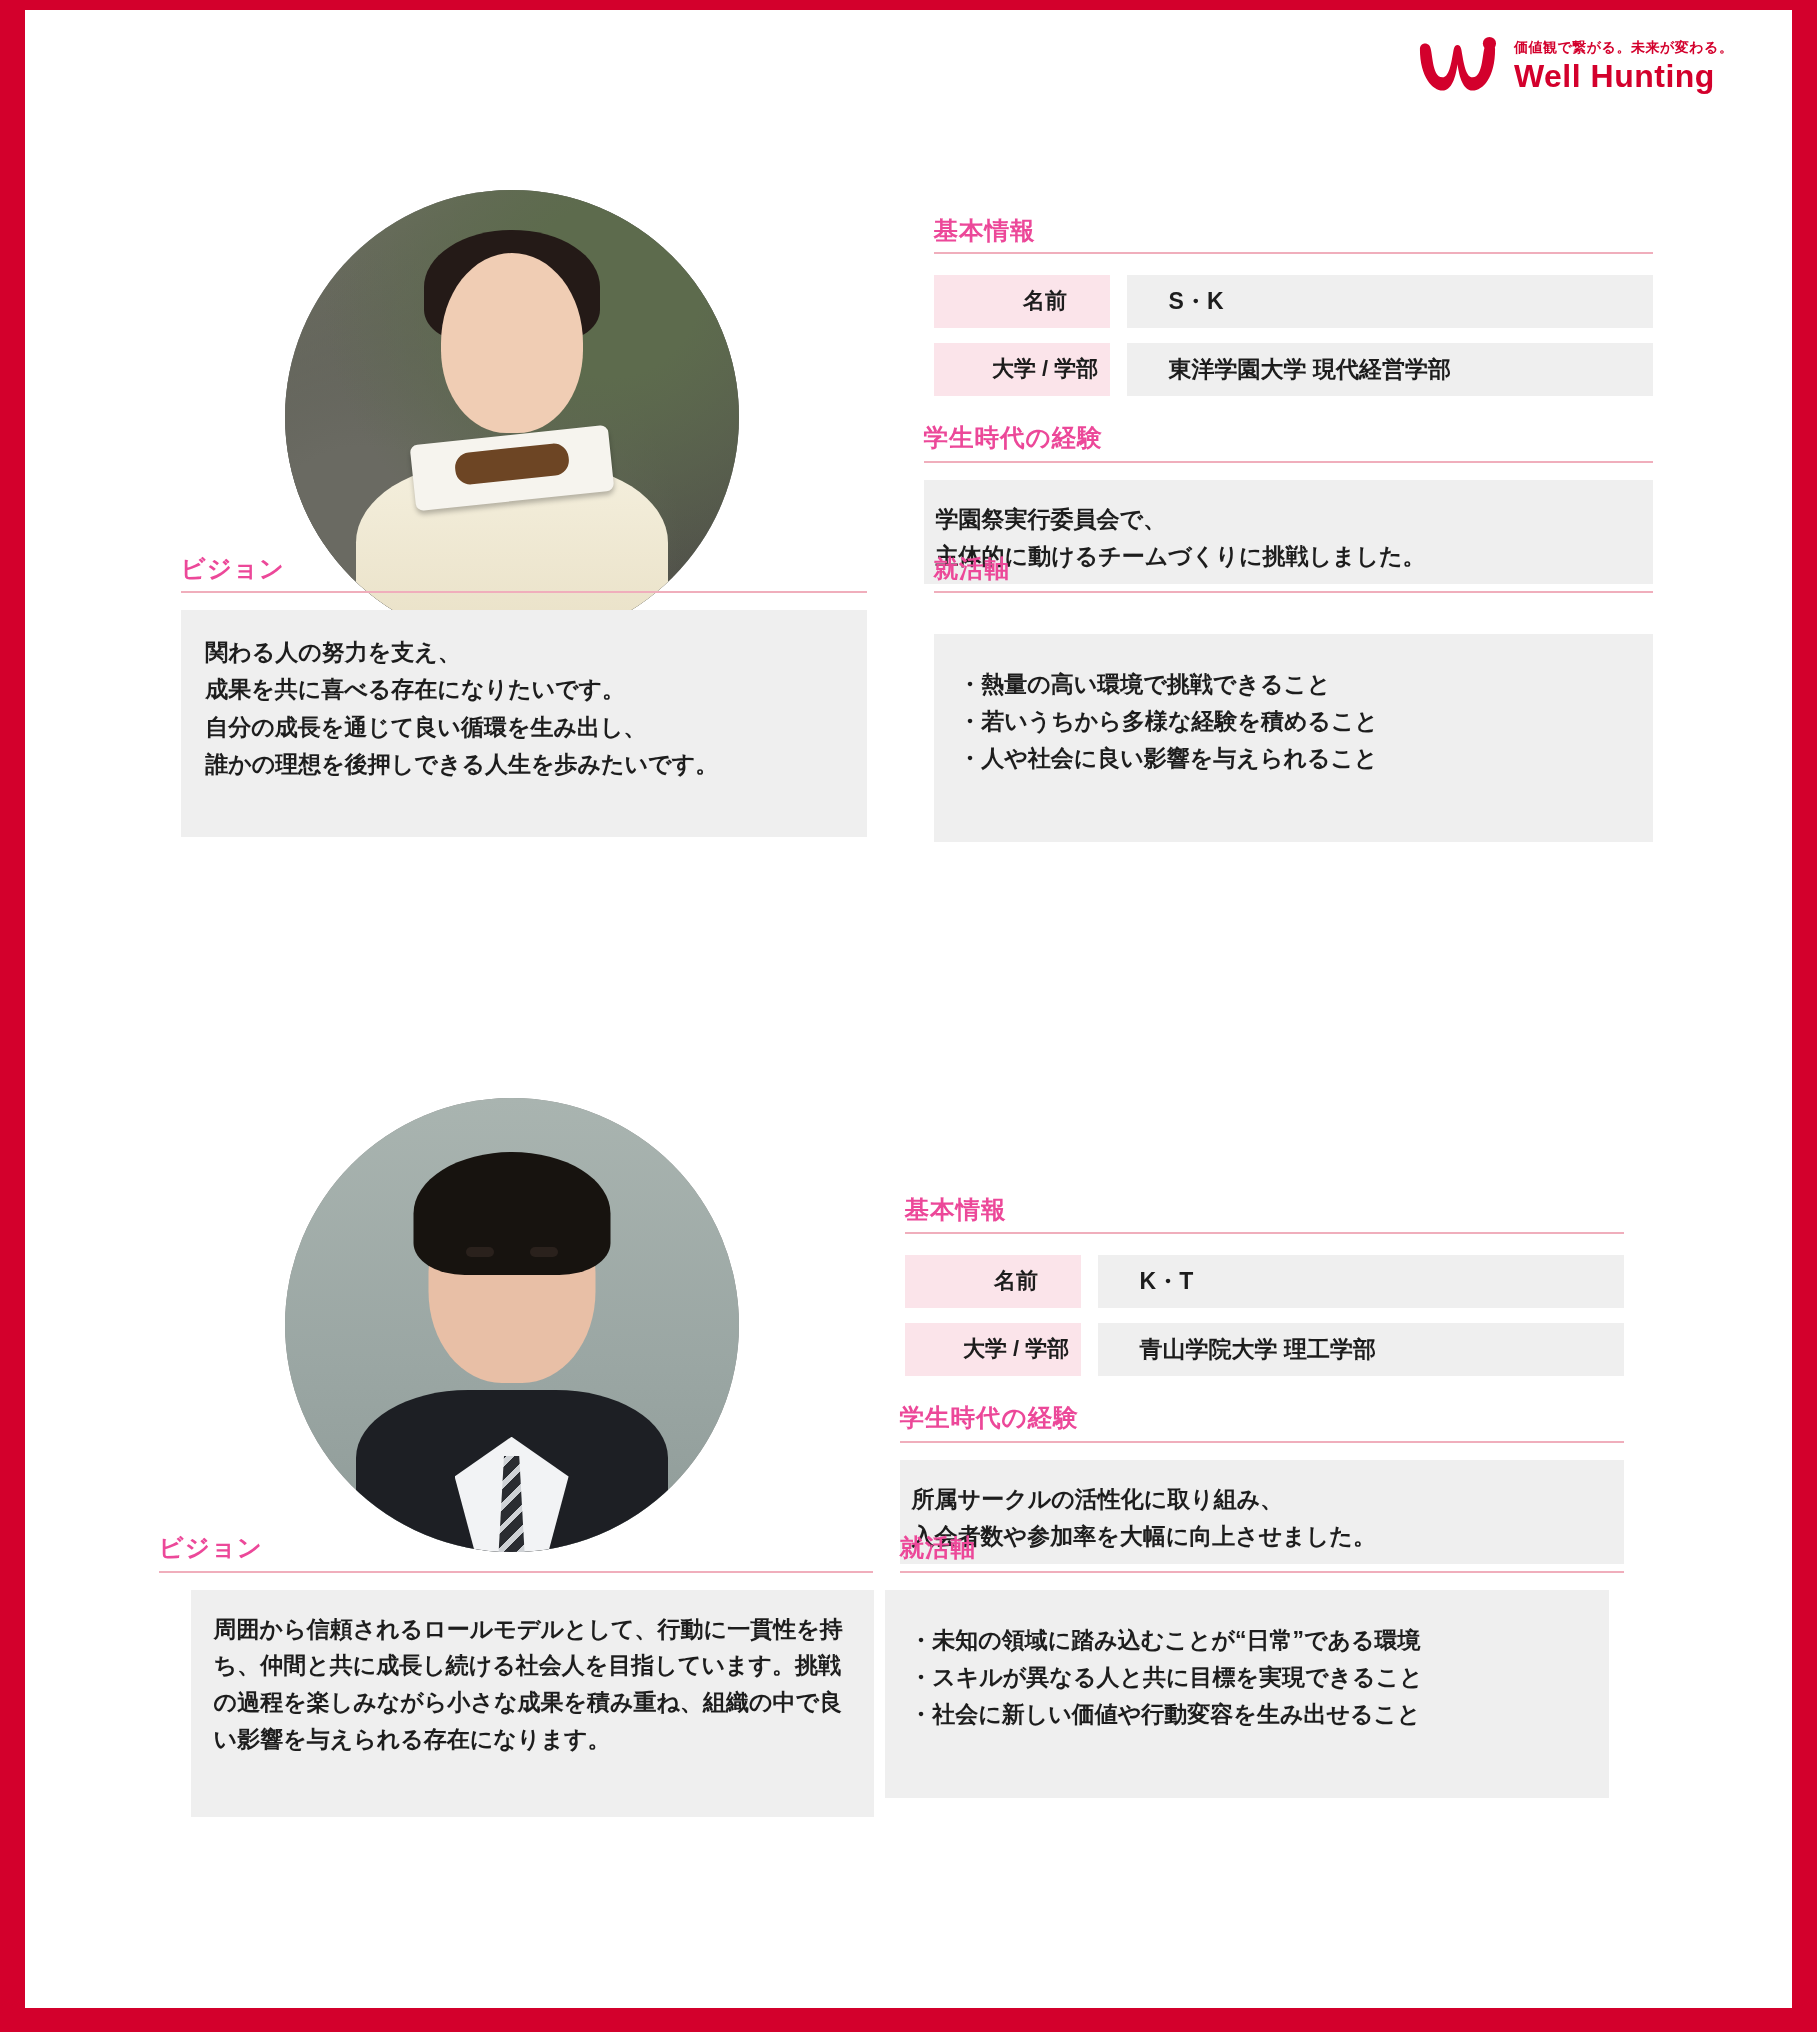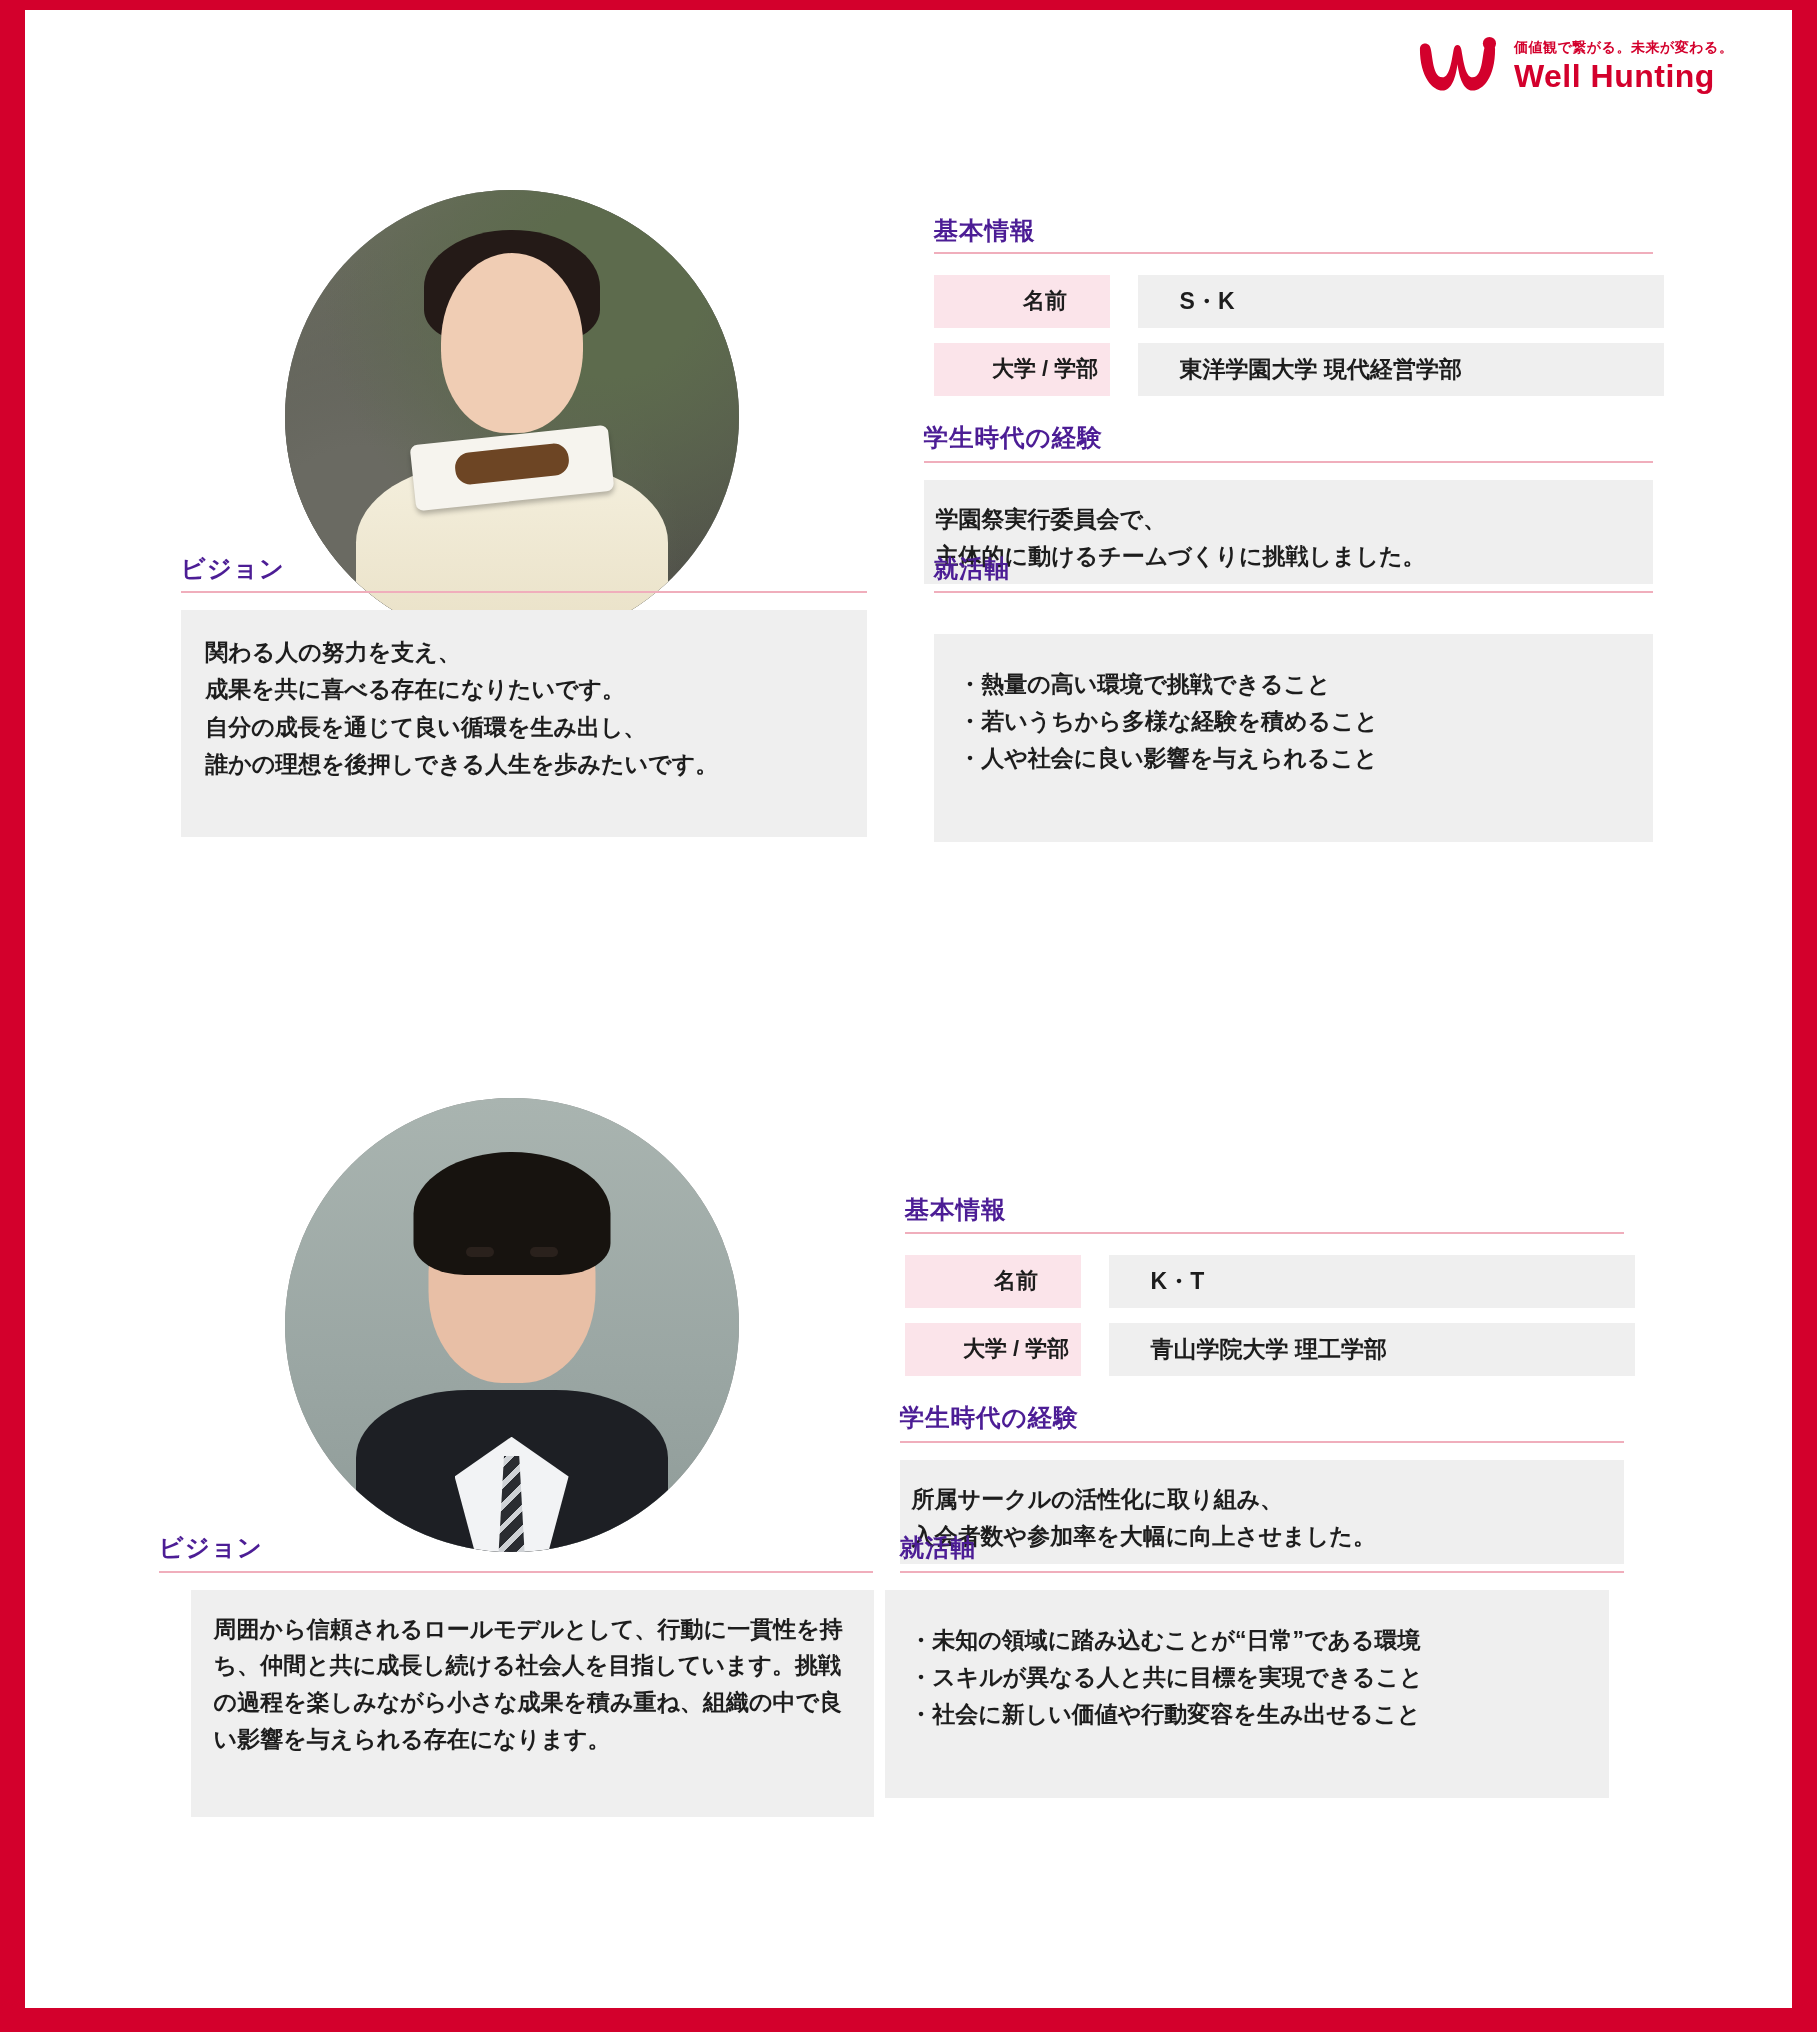--- a/index.html
+++ b/index.html
@@ -192,21 +192,21 @@
     border-radius: 5.7px;
   }
   .ph2-eye-l { left: 40%; }
   .ph2-eye-r { left: 54%; }
 
   
   .sec-head {
     position: absolute;
     font-size: 24.6px;
     font-weight: 700;
-    color: #4c1d95;
+    color: #ec4899;
     letter-spacing: 0.9px;
   }
   .sec-rule {
     position: absolute;
     height: 2.8px;
     background: #f0aebc;
   }
 
   
   .cell {
@@ -220,21 +220,20 @@
   }
   .cell-label {
     justify-content: center;
     background: #fbe4ea;
     font-size: 22px;
   }
   .cell-value {
     justify-content: flex-start;
     padding-left: 42px;
     font-size: 23px;
-    margin-left: 11px;
   }
 
   
   .box {
     position: absolute;
     background: #efefef;
     color: #1d1d1d;
     font-weight: 700;
   }
   .box-inner {

